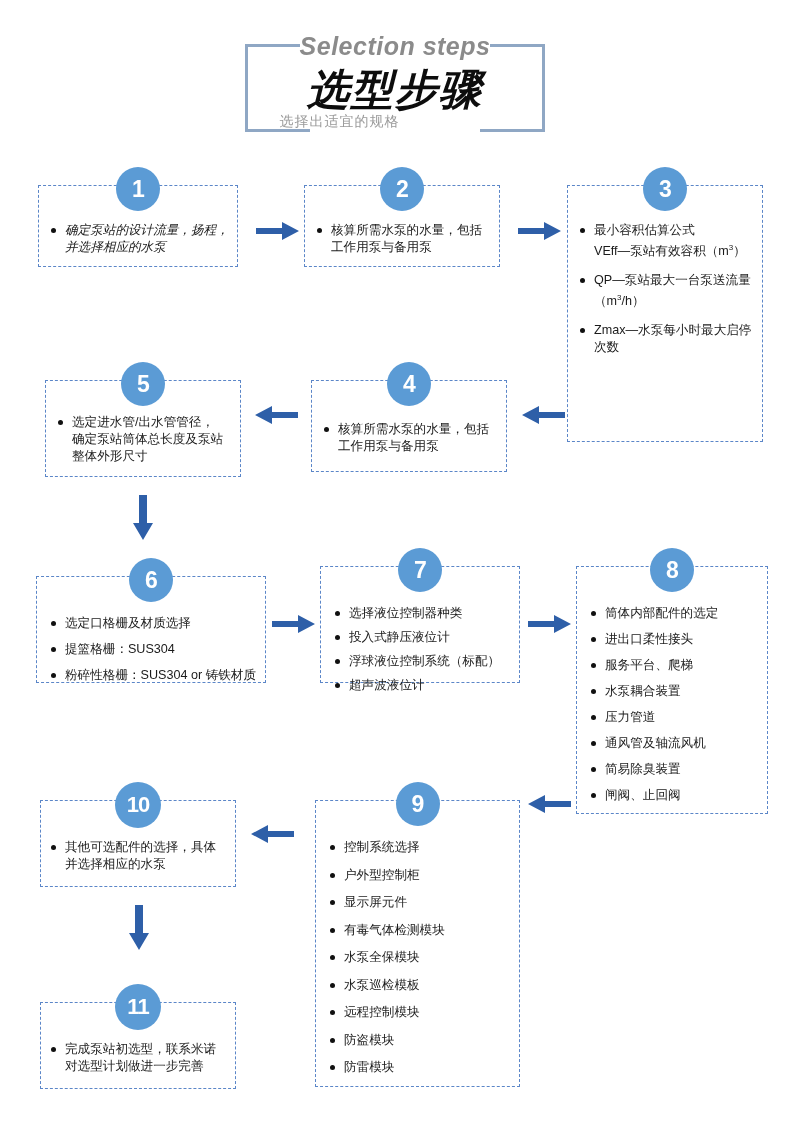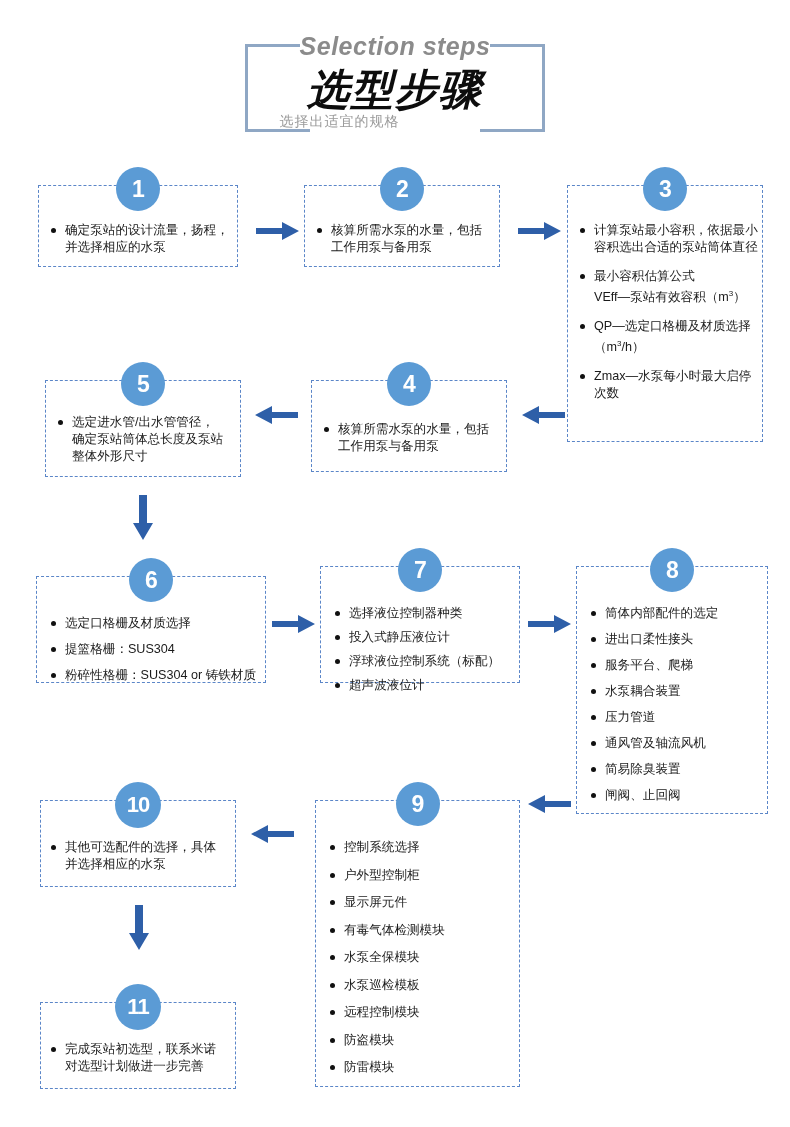--- a/index.html
+++ b/index.html
@@ -98,21 +98,21 @@
   <div class="hdr-frame-mask-top"></div>
   <div class="hdr-frame-mask-bot"></div>
   <div class="hdr-en">Selection steps</div>
   <div class="hdr-cn">选型步骤</div>
   <div class="hdr-sub">选择出适宜的规格</div>
 </div>
 
 <div class="node" style="left:38px;top:167px;width:200px;height:100px;">
   <div class="badge">1</div>
   <div class="box">
-    <ul class="bullets" style="margin:36px 0 10px 12px;">
+    <ul class="bullets" style="margin:36px 0 10px 12px;font-style:italic;">
       <li>
         <span>确定泵站的设计流量，扬程，</span><br>
         <span>并选择相应的水泵</span>
       </li>
     </ul>
   </div>
 </div>
 
 <div class="node" style="left:304px;top:167px;width:196px;height:100px;">
   <div class="badge">2</div>
@@ -124,29 +124,25 @@
       </li>
     </ul>
   </div>
 </div>
 
 <div class="node" style="left:567px;top:167px;width:196px;height:275px;">
   <div class="badge">3</div>
   <div class="box">
     <ul class="bullets gap" style="margin:36px 0 0 12px;">
       <li>
-        <span>计算泵站最小容积，依据最小</span><br>
-        <span>容积选出合适的泵站筒体直径</span>
-      </li>
-      <li>
         <span>最小容积估算公式</span><br>
         <span>VEff—泵站有效容积（m</span><sup>3</sup><span>）</span>
       </li>
       <li>
-        <span>QP—选定口格栅及材质选择</span><br>
+        <span>QP—泵站最大一台泵送流量</span><br>
         <span>（m</span><sup>3</sup><span>/h）</span>
       </li>
       <li>
         <span>Zmax—水泵每小时最大启停</span><br>
         <span>次数</span>
       </li>
     </ul>
   </div>
 </div>
 

